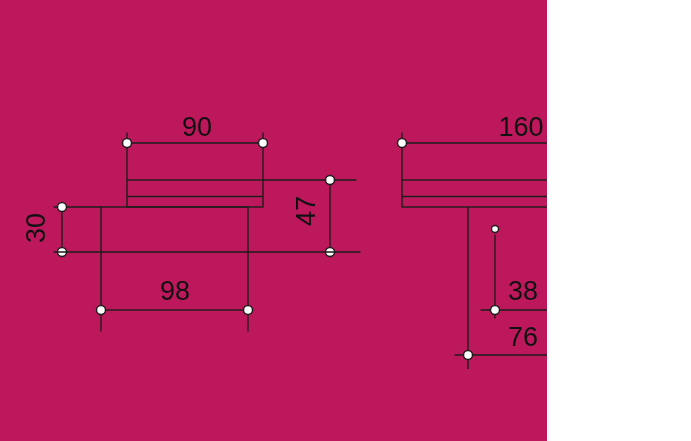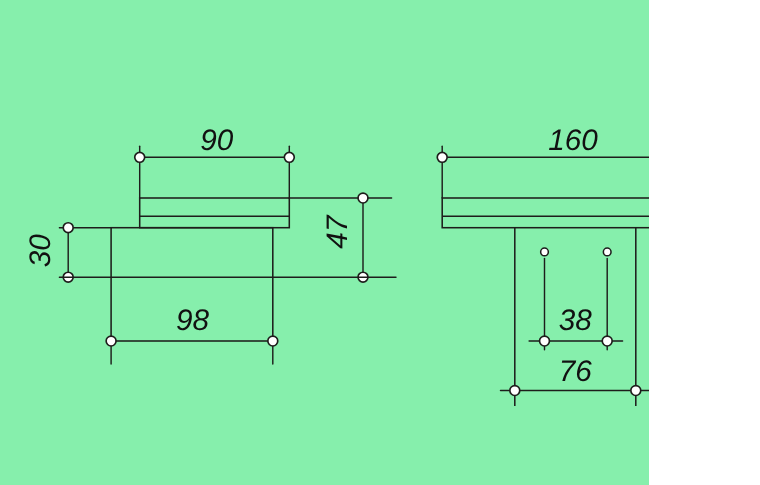--- a/index.html
+++ b/index.html
@@ -3,25 +3,24 @@
 <meta charset="utf-8">
 <style>
   html,body{
     margin:0;
     padding:0;
     background:#ffffff;
     font-family:"Liberation Sans","DejaVu Sans",sans-serif;
   }
   .canvas{
     position:relative;
-    width:590px;
+    width:547px;
     height:441px;
-    background:#86efac;
+    background:#be185d;
     overflow:hidden;
-    font-style:italic;
   }
   svg{display:block;}
   .ln{
     stroke:#1d1d1b;
     stroke-width:1.3;
     fill:none;
     stroke-linecap:round;
   }
   .part{
     stroke:#1d1d1b;

